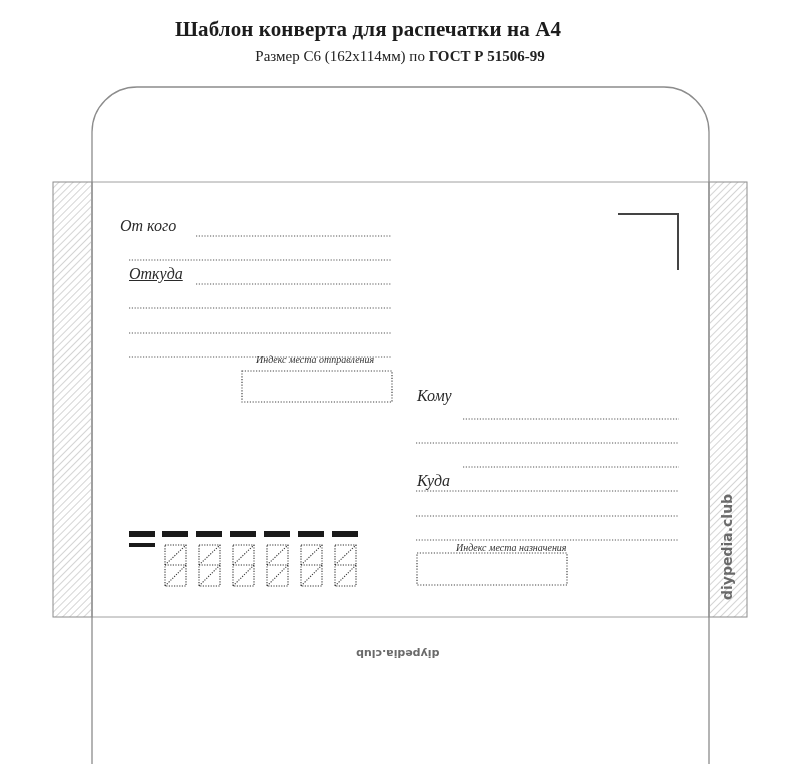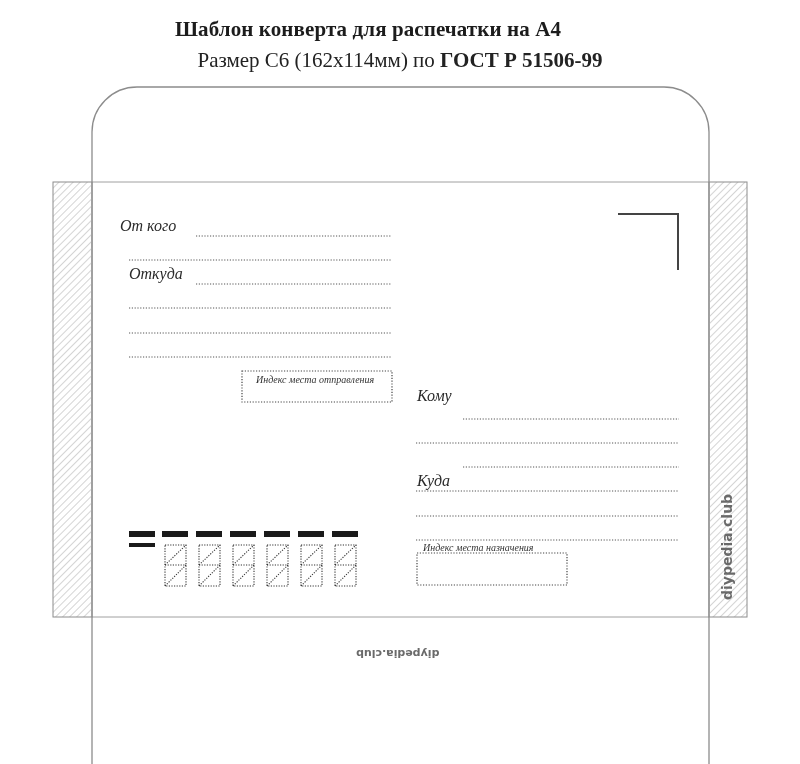--- a/index.html
+++ b/index.html
@@ -1,18 +1,18 @@
 <!DOCTYPE html>
 <html><head>
   <meta charset="utf-8">
   <style>
     html, body { margin: 0; padding: 0; background: #ffffff; }
     body { width: 800px; height: 764px; position: relative; overflow: hidden; font-family: "Liberation Serif", serif; color: #1a1a1a; }
     .title { position: absolute; left: 0; width: 736px; top: 17px; text-align: center; font-weight: bold; font-size: 21px; letter-spacing: 0.1px; color: #1c1c1c; }
-    .subtitle { position: absolute; left: 0; width: 800px; top: 48px; text-align: center; font-size: 21px; color: #222; }
+    .subtitle { position: absolute; left: 0; width: 800px; top: 48px; text-align: center; font-size: 15px; color: #222; }
     .subtitle b { font-weight: bold; }
     svg.env { position: absolute; left: 0; top: 0; }
     .lbl { position: absolute; font-family: "Liberation Serif", serif; font-style: italic; font-size: 16px; color: #2a2a2a; }
     .idxlbl { position: absolute; font-family: "Liberation Serif", serif; font-style: italic; font-size: 10px; color: #333; white-space: nowrap; }
     .wm-side { position: absolute; font-family: "DejaVu Sans", sans-serif; font-weight: bold; font-size: 14px; color: #6a6a6a; transform-origin: 0 0; transform: rotate(-90deg); white-space: nowrap; }
     .wm-flap { position: absolute; font-family: "DejaVu Sans", sans-serif; font-weight: bold; font-size: 11px; color: #6a6a6a; transform: rotate(180deg); white-space: nowrap; }
   </style>
 </head>
 <body>
 
@@ -103,21 +103,21 @@
     <g>
         <rect x="335" y="545" width="21" height="41"></rect>
         <line x1="335" y1="565" x2="356" y2="565"></line>
         <line x1="335" y1="565" x2="356" y2="545"></line>
         <line x1="335" y1="586" x2="356" y2="565"></line>
       </g>
   </g>
 </svg>
 
 <div class="lbl" style="left:120px; top:217px;">От кого</div>
-<div class="lbl" style="left:129px; top:265px;">Откуда</div>
-<div class="idxlbl" style="left:256px; top:374px;">Индекс места отправления</div>
+<div class="lbl" style="left:129px; top:265px;text-decoration:underline;">Откуда</div>
+<div class="idxlbl" style="left:256px; top:354px;">Индекс места отправления</div>
 
 <div class="lbl" style="left:417px; top:387px;">Кому</div>
 <div class="lbl" style="left:417px; top:472px;">Куда</div>
-<div class="idxlbl" style="left:423px; top:542px;">Индекс места назначения</div>
+<div class="idxlbl" style="left:456px; top:542px;">Индекс места назначения</div>
 
 <div class="wm-side" style="left:719px; top:600px;">diypedia.club</div>
 <div class="wm-flap" style="left:356px; top:647px;">diypedia.club</div>
 
 </body></html>

